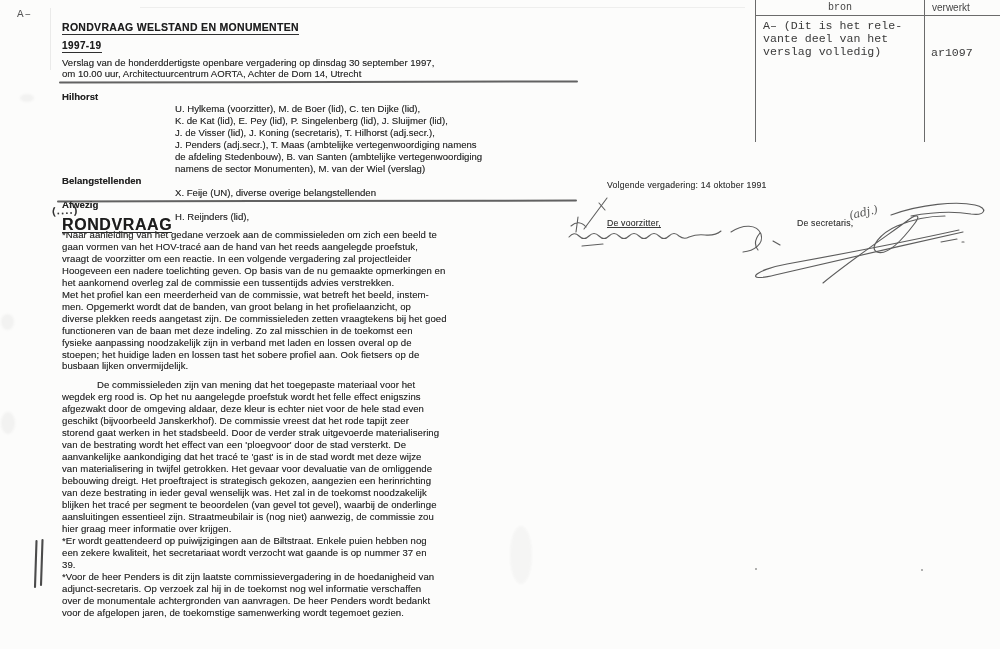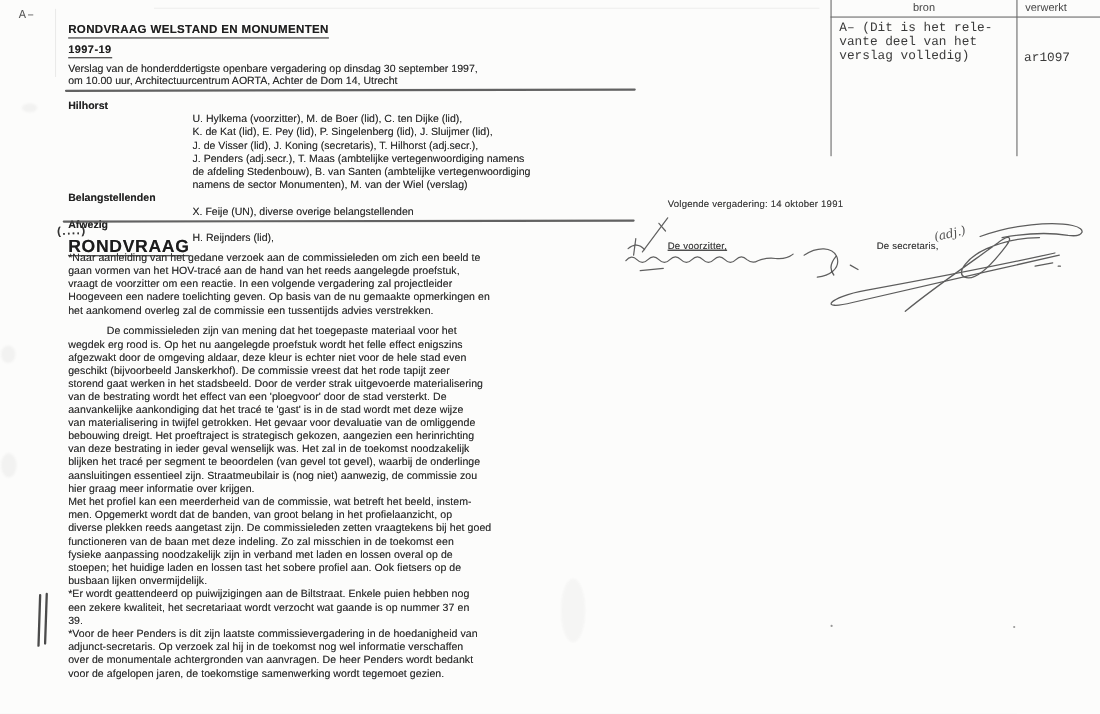--- a/index.html
+++ b/index.html
@@ -99,59 +99,59 @@
   <div class="abs" style="left:62px;top:216px;">
     <span class="section-title txt">RONDVRAAG</span>
   </div>
 
   <div class="abs body-col txt" style="left:62px;top:229px;">
     <p class="pre">*Naar aanleiding van het gedane verzoek aan de commissieleden om zich een beeld te
 gaan vormen van het HOV-tracé aan de hand van het reeds aangelegde proefstuk,
 vraagt de voorzitter om een reactie. In een volgende vergadering zal projectleider
 Hoogeveen een nadere toelichting geven. Op basis van de nu gemaakte opmerkingen en
 het aankomend overleg zal de commissie een tussentijds advies verstrekken.</p>
+    <p class="pre">Met het profiel kan een meerderheid van de commissie, wat betreft het beeld, instem-
+men. Opgemerkt wordt dat de banden, van groot belang in het profielaanzicht, op
+diverse plekken reeds aangetast zijn. De commissieleden zetten vraagtekens bij het goed
+functioneren van de baan met deze indeling. Zo zal misschien in de toekomst een
+fysieke aanpassing noodzakelijk zijn in verband met laden en lossen overal op de
+stoepen; het huidige laden en lossen tast het sobere profiel aan. Ook fietsers op de
+busbaan lijken onvermijdelijk.</p>
     <p class="pre gap indent">De commissieleden zijn van mening dat het toegepaste materiaal voor het
 wegdek erg rood is. Op het nu aangelegde proefstuk wordt het felle effect enigszins
 afgezwakt door de omgeving aldaar, deze kleur is echter niet voor de hele stad even
 geschikt (bijvoorbeeld Janskerkhof). De commissie vreest dat het rode tapijt zeer
 storend gaat werken in het stadsbeeld. Door de verder strak uitgevoerde materialisering
 van de bestrating wordt het effect van een 'ploegvoor' door de stad versterkt. De
 aanvankelijke aankondiging dat het tracé te 'gast' is in de stad wordt met deze wijze
 van materialisering in twijfel getrokken. Het gevaar voor devaluatie van de omliggende
 bebouwing dreigt. Het proeftraject is strategisch gekozen, aangezien een herinrichting
 van deze bestrating in ieder geval wenselijk was. Het zal in de toekomst noodzakelijk
 blijken het tracé per segment te beoordelen (van gevel tot gevel), waarbij de onderlinge
 aansluitingen essentieel zijn. Straatmeubilair is (nog niet) aanwezig, de commissie zou
 hier graag meer informatie over krijgen.</p>
-    <p class="pre">Met het profiel kan een meerderheid van de commissie, wat betreft het beeld, instem-
-men. Opgemerkt wordt dat de banden, van groot belang in het profielaanzicht, op
-diverse plekken reeds aangetast zijn. De commissieleden zetten vraagtekens bij het goed
-functioneren van de baan met deze indeling. Zo zal misschien in de toekomst een
-fysieke aanpassing noodzakelijk zijn in verband met laden en lossen overal op de
-stoepen; het huidige laden en lossen tast het sobere profiel aan. Ook fietsers op de
-busbaan lijken onvermijdelijk.</p>
     <p class="pre">*Er wordt geattendeerd op puiwijzigingen aan de Biltstraat. Enkele puien hebben nog
 een zekere kwaliteit, het secretariaat wordt verzocht wat gaande is op nummer 37 en
 39.</p>
     <p class="pre">*Voor de heer Penders is dit zijn laatste commissievergadering in de hoedanigheid van
 adjunct-secretaris. Op verzoek zal hij in de toekomst nog wel informatie verschaffen
 over de monumentale achtergronden van aanvragen. De heer Penders wordt bedankt
 voor de afgelopen jaren, de toekomstige samenwerking wordt tegemoet gezien.</p>
   </div>
 
   <svg class="abs" style="left:31px;top:538px;" width="16" height="54" viewBox="0 0 16 54">
     <path d="M5.5,3 C5,18 4.5,34 4,49" stroke="#2b2b2b" stroke-width="2.1" fill="none" stroke-linecap="round" opacity=".85"></path>
     <path d="M11.5,2 C11,17 10.5,33 10,47" stroke="#2b2b2b" stroke-width="2.1" fill="none" stroke-linecap="round" opacity=".85"></path>
   </svg>
 
   <div>
     <div class="tline" style="left:755px;top:0;width:1px;height:142px;"></div>
     <div class="tline" style="left:924px;top:0;width:1px;height:142px;"></div>
     <div class="tline" style="left:755px;top:15px;width:245px;height:1px;"></div>
-    <div class="abs stamp-head" style="left:756px;top:2px;width:168px;text-align:center;">bron</div>
+    <div class="abs stamp-head" style="left:756px;top:2px;width:168px;text-align:center;font-family:Liberation Mono, monospace;">bron</div>
     <div class="abs stamp-head" style="left:932px;top:2px;">verwerkt</div>
     <div class="abs stamp-cell pre" style="left:763px;top:19px;">A– (Dit is het rele-
 vante deel van het
 verslag volledig)</div>
     <div class="abs stamp-cell" style="left:931px;top:46px;">ar1097</div>
   </div>
 
   <div class="abs small-note txt" style="left:607px;top:180px;">Volgende vergadering: 14 oktober 1991</div>
   <div class="abs small-note txt" style="left:607px;top:218px;text-decoration:underline;">De voorzitter,</div>
   <div class="abs small-note txt" style="left:797px;top:218px;">De secretaris,</div>

